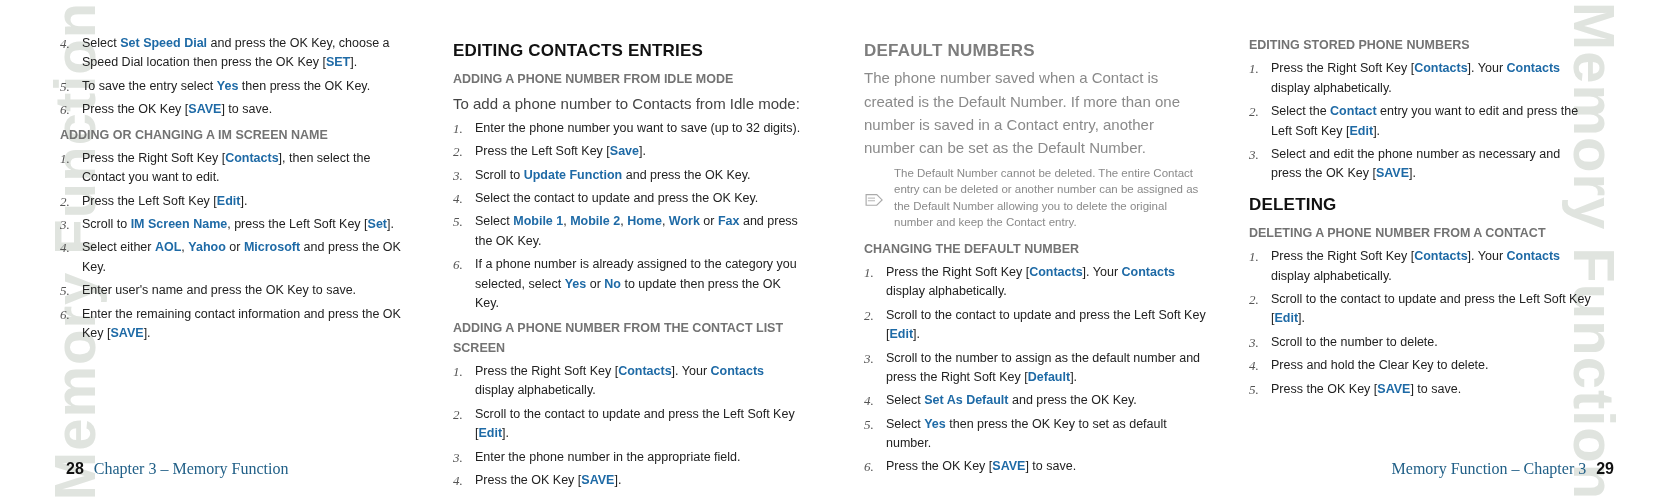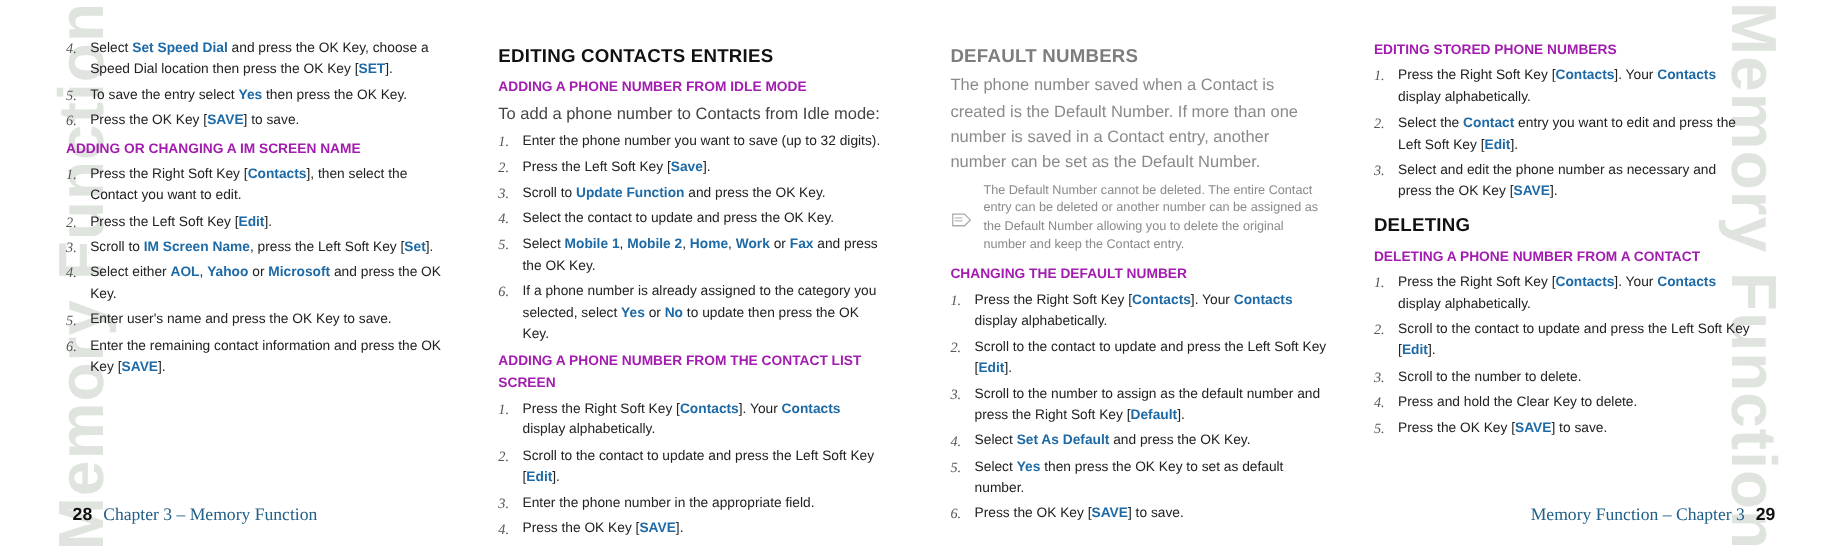--- a/index.html
+++ b/index.html
@@ -40,21 +40,21 @@
     font-weight: 700;
     font-size: 17px;
     letter-spacing: .2px;
     color: #111;
     margin: 8px 0 2px 0;
   }
   .h1.gray { color: #7d7d7d; }
   .h2 {
     font-weight: 700;
     font-size: 12.5px;
-    color: #a21caf;
+    color: #737373;
     margin: 6px 0 2px 0;
   }
   .intro { color: #444; font-size: 15px; margin: 0 0 4px 0; }
   .intro.gray { color: #8a8a8a; }
   ol {
     list-style: none;
     margin: 0 0 6px 0;
     padding: 0;
     counter-reset: item;
   }

